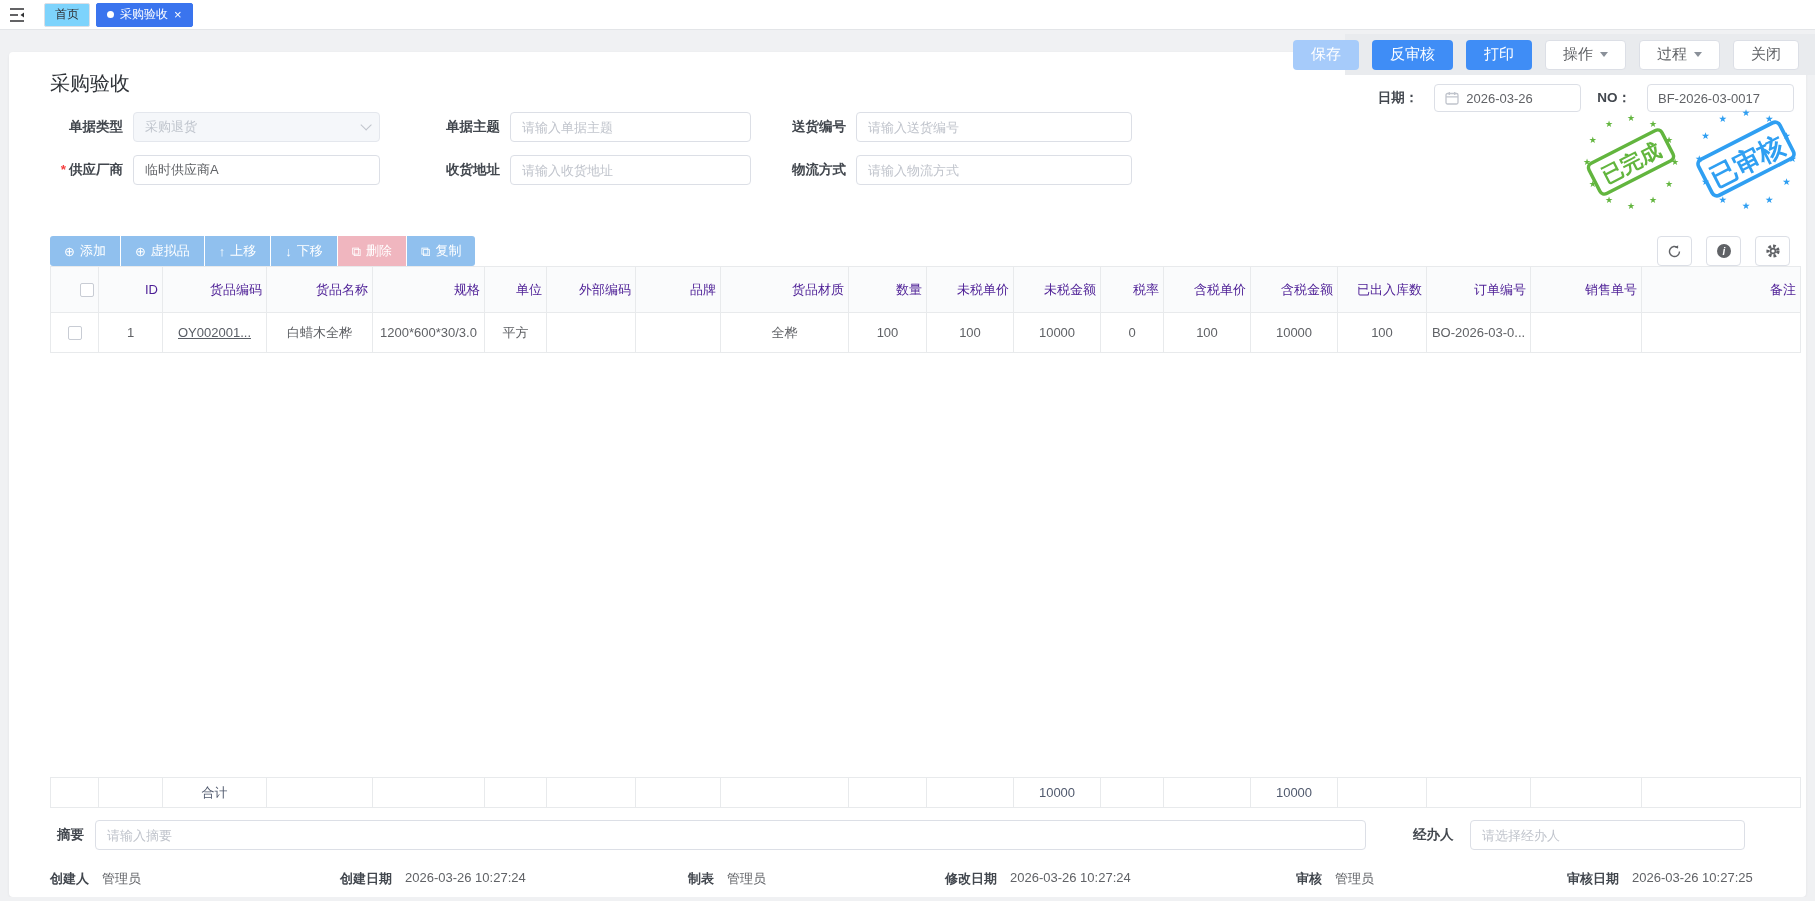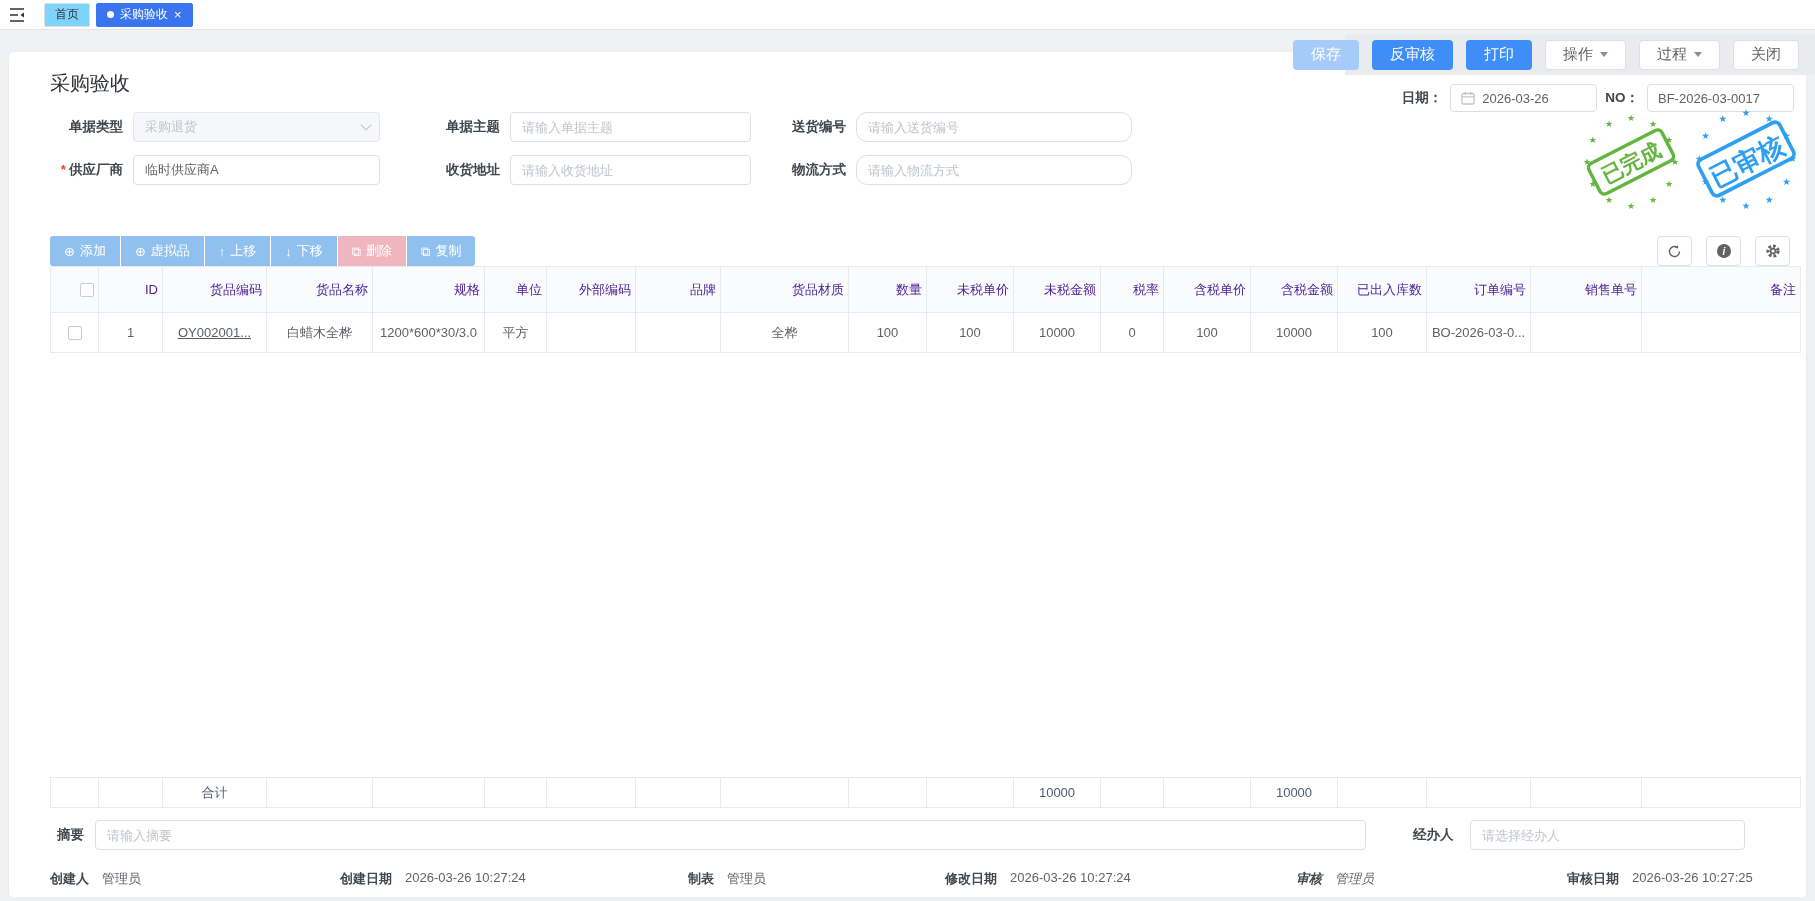--- a/index.html
+++ b/index.html
@@ -21,37 +21,37 @@
   .btn { height:30px; padding:0 17px; border-radius:4px; font-size:15px; display:flex; align-items:center; gap:7px; cursor:pointer; border:1px solid transparent; white-space:nowrap; }
   .btn.primary { background:#3f8df6; color:#fff; }
   .btn.disabled { background:#a6cbfa; color:#fff; cursor:not-allowed; }
   .btn.plain { background:#fff; border-color:#dcdfe6; color:#606266; }
   .caret { width:0; height:0; border-left:4px solid transparent; border-right:4px solid transparent; border-top:5px solid #8a9099; display:inline-block; }
 
   
   .card { position:absolute; top:52px; left:9px; width:1797px; height:845px; background:#fff; border-radius:4px; box-shadow:0 1px 3px rgba(0,0,0,.06); }
   .page-title { position:absolute; top:18px; left:41px; font-size:20px; color:#2f3338; font-weight:500; }
 
-  .docmeta { position:absolute; top:32px; right:12px; display:flex; align-items:center; gap:8px; }
+  .docmeta { position:absolute; top:32px; right:12px; display:flex; align-items:center; gap:16px; }
   .docmeta .lbl { font-weight:700; color:#42474e; font-size:13.5px; }
   .meta-input { height:28px; border:1px solid #dcdfe6; border-radius:4px; background:#fff; display:flex; align-items:center; padding:0 10px; gap:7px; color:#606266; font-size:13px; }
   .meta-input.date { width:147px; }
   .meta-input.no { width:147px; }
 
   
   .form { position:absolute; top:60px; left:18px; }
   .form-row { display:flex; align-items:center; height:30px; margin-bottom:13px; }
   .f-label { font-weight:700; color:#42474e; font-size:13.5px; text-align:right; }
   .w96 { width:96px; margin-right:10px; }
   .w120 { width:120px; margin-right:10px; }
   .w95 { width:95px; margin-right:10px; }
   .req { color:#f53f3f; margin-right:3px; }
   .f-input { height:30px; border:1px solid #dcdfe6; border-radius:4px; background:#fff; padding:0 11px; font-size:13px; color:#606266; font-family:inherit; outline:none; width:100%; }
   .f-input::placeholder { color:#c0c4cc; }
-  .iw247{width:247px;} .iw241{width:241px;} .iw276{width:276px;border-radius:11px;}
+  .iw247{width:247px;} .iw241{width:241px;} .iw276{width:276px;}
   .select { display:flex; align-items:center; justify-content:space-between; background:#f5f7fa; border:1px solid #e4e7ed; border-radius:4px; height:30px; padding:0 11px; color:#bfc4cc; cursor:not-allowed; }
   .chev { width:8px; height:8px; border-right:1.6px solid #c0c4cc; border-bottom:1.6px solid #c0c4cc; transform:rotate(45deg) translateY(-3px); }
 
   
   .stamp { position:absolute; }
   .stamp svg { overflow:visible; }
 
   
   .grid-toolbar { position:absolute; top:184px; left:41px; display:flex; gap:1px; }
   .gbtn { height:30px; padding:0 14px; background:#90c0ee; color:#fff; font-size:13px; display:flex; align-items:center; gap:5px; cursor:pointer; }
@@ -404,21 +404,21 @@
           <span class="v">2026-03-26 10:27:24</span>
       </span>
       <span class="meta-pair" style="left:679px;">
         <span class="k">制表</span>
           <span class="v">管理员</span>
       </span>
       <span class="meta-pair" style="left:936px;">
         <span class="k">修改日期</span>
           <span class="v">2026-03-26 10:27:24</span>
       </span>
-      <span class="meta-pair" style="left:1287px;font-style:italic;">
+      <span class="meta-pair" style="left:1287px;">
         <span class="k">审核</span>
           <span class="v">管理员</span>
       </span>
       <span class="meta-pair" style="left:1558px;">
         <span class="k">审核日期</span>
           <span class="v">2026-03-26 10:27:25</span>
       </span>
     </div>
 
   </div>

